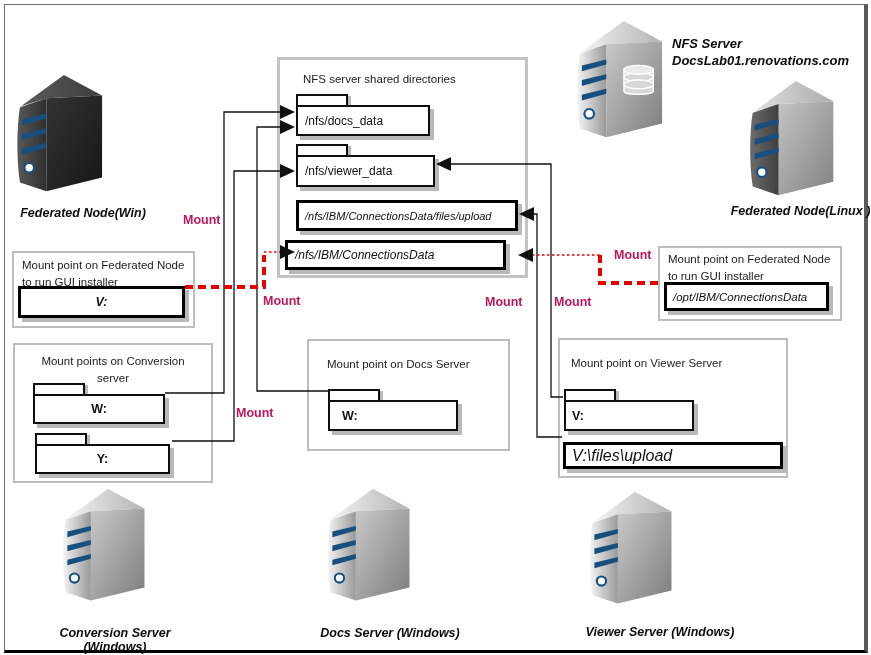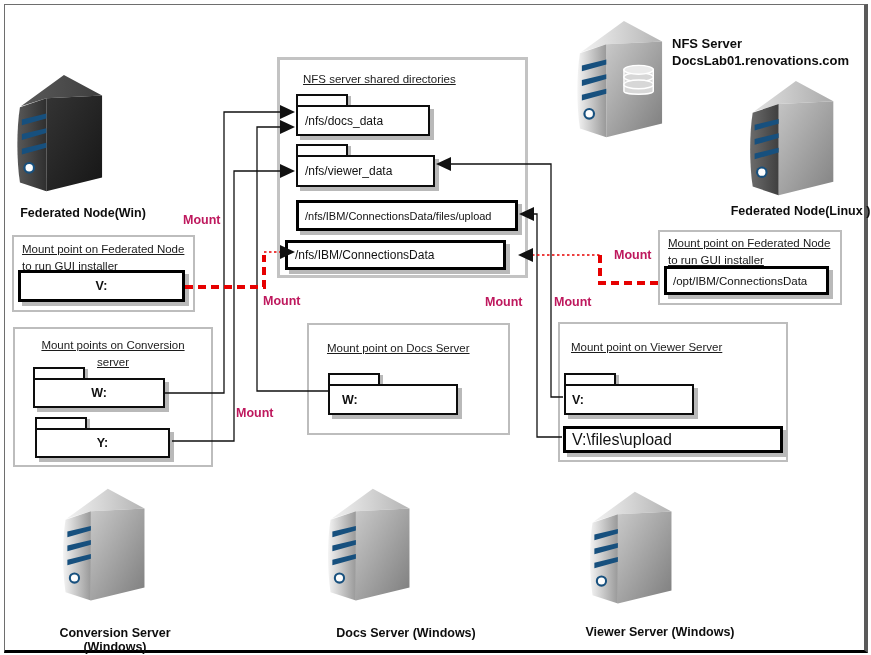--- a/index.html
+++ b/index.html
@@ -1,37 +1,37 @@
 <!DOCTYPE html>
 <html><head>
 <meta charset="utf-8">
 <style>
   html,body{margin:0;padding:0;background:#fff;}
   #canvas{position:relative;width:871px;height:655px;background:#fff;overflow:hidden;
           font-family:"Liberation Sans", sans-serif;color:#111;}
   #frame{position:absolute;left:4px;top:4px;right:3px;bottom:2px;
          border:1px solid #6e6e6e;border-right:4px solid #5a5a5a;border-bottom:3px solid #000;}
   .abs{position:absolute;}
-  .panel{position:absolute;border:2px solid #bdbdbd;background:#fff;box-sizing:border-box;}
+  .panel{position:absolute;border:2px solid #bdbdbd;background:#fff;box-sizing:border-box;margin-top:16px;}
   .panel-nfs{position:absolute;border:3px solid #c3c3c3;background:#fff;box-sizing:border-box;}
-  .ptitle{font-size:11.5px;line-height:1.45;color:#1c1c1c;text-decoration:underline;}
+  .ptitle{font-size:11.5px;line-height:1.45;color:#1c1c1c;}
   .center{text-align:center;}
   .folder{position:absolute;}
   .ftab{width:52px;height:13px;background:#fff;border:2px solid #0d0d0d;box-sizing:border-box;
         box-shadow:3px 2px 0 #b9b9b9;}
   .fbody{position:relative;margin-top:-2px;background:#fff;border:2px solid #0d0d0d;
          box-shadow:4px 4px 0 #b9b9b9;display:flex;align-items:center;box-sizing:border-box;}
   .tbox{position:absolute;background:#fff;border:3px solid #000;box-shadow:4px 4px 0 #b9b9b9;
-        display:flex;align-items:center;box-sizing:border-box;}
+        display:flex;align-items:center;box-sizing:border-box;font-style:italic;}
   .pathtext{font-size:12px;padding-left:7px;white-space:nowrap;}
   .smallpath{font-size:11px;padding-left:6px;white-space:nowrap;}
   .drive{font-weight:bold;font-size:12.5px;}
   .fill{width:100%;}
   .mount{position:absolute;font-weight:bold;font-size:12.5px;color:#be185d;}
-  .slabel{position:absolute;font-weight:bold;font-size:12.5px;color:#0d0d0d;}
+  .slabel{position:absolute;font-weight:bold;font-size:12.5px;color:#0d0d0d;font-style:italic;}
   .srv{position:absolute;}
   #wires{position:absolute;left:0;top:0;pointer-events:none;}
 </style>
 </head>
 <body>
 
 <div id="canvas">
   <div id="frame"></div>
 
   <svg width="0" height="0" style="position:absolute" aria-hidden="true">
@@ -112,21 +112,21 @@
   <div class="slabel center" style="left:730px;top:204px;width:141px">Federated Node(Linux )</div>
 
   <svg class="srv" style="left:58px;top:484px;--top:url(#gTopS);--side:url(#gSideS);--front:url(#gFrontS)" width="94" height="127" viewBox="0 0 100 135">
     <use href="#tower"></use>
   </svg>
   <div class="slabel center" style="left:30px;top:626px;width:170px">Conversion Server (Windows)</div>
 
   <svg class="srv" style="left:323px;top:484px;--top:url(#gTopS);--side:url(#gSideS);--front:url(#gFrontS)" width="94" height="127" viewBox="0 0 100 135">
     <use href="#tower"></use>
   </svg>
-  <div class="slabel center" style="left:321px;top:626px;width:170px">Docs Server (Windows)</div>
+  <div class="slabel center" style="left:305px;top:626px;width:170px">Docs Server (Windows)</div>
 
   <svg class="srv" style="left:585px;top:487px;--top:url(#gTopS);--side:url(#gSideS);--front:url(#gFrontS)" width="94" height="127" viewBox="0 0 100 135">
     <use href="#tower"></use>
   </svg>
   <div class="slabel center" style="left:575px;top:625px;width:170px">Viewer Server (Windows)</div>
 
   <div class="panel-nfs" style="left:277px;top:57px;width:251px;height:221px">
     <div class="ptitle abs" style="left:23px;top:11px">NFS server shared directories</div>
     <div class="folder" style="left:16px;top:84px">
       <div class="ftab"></div>

